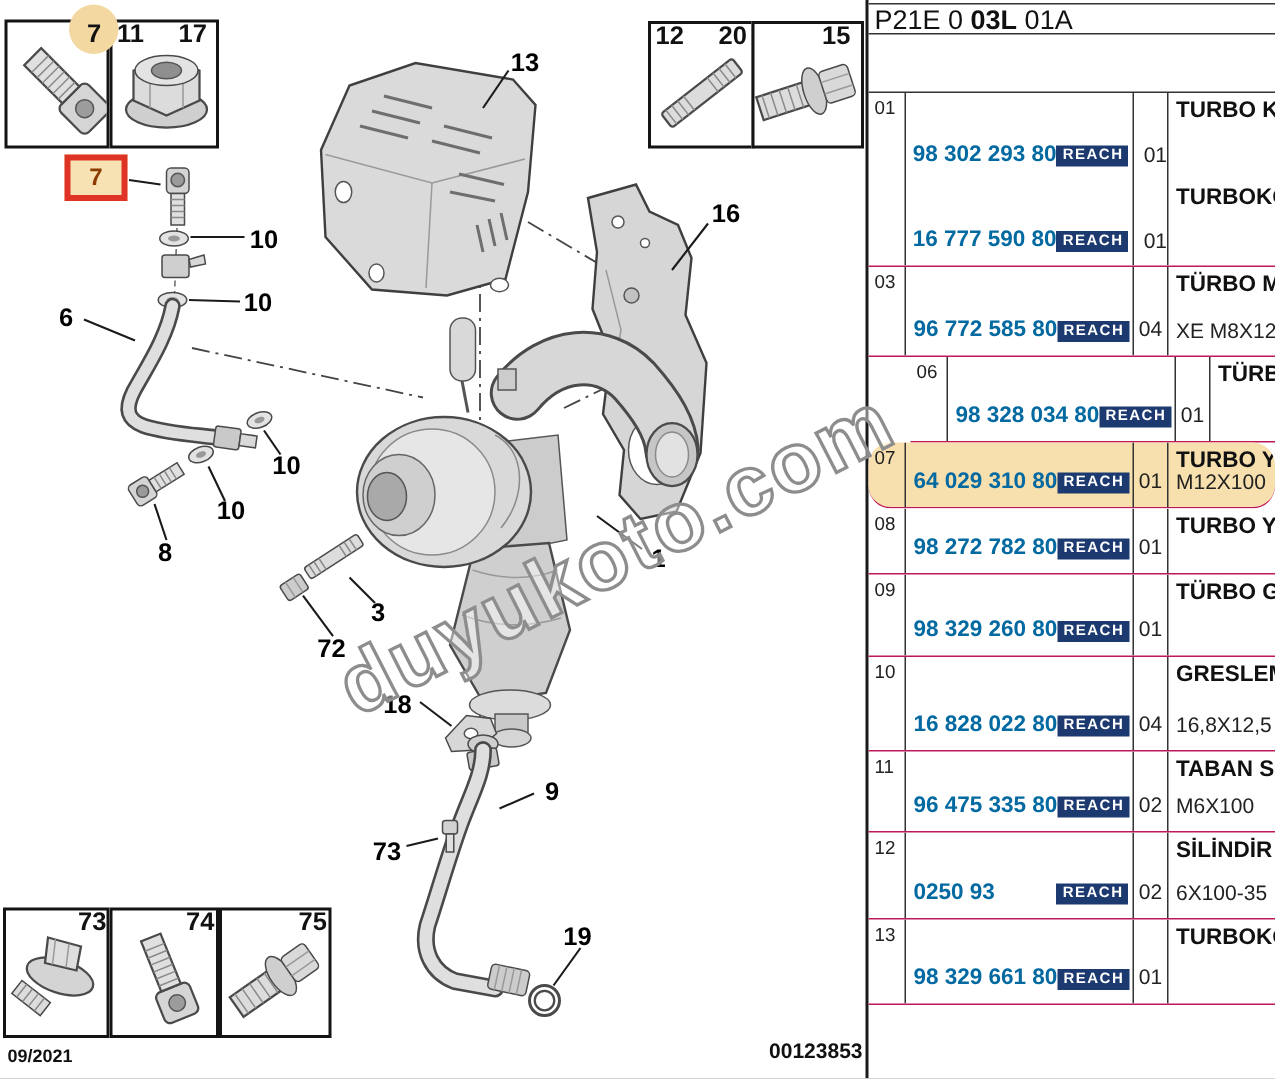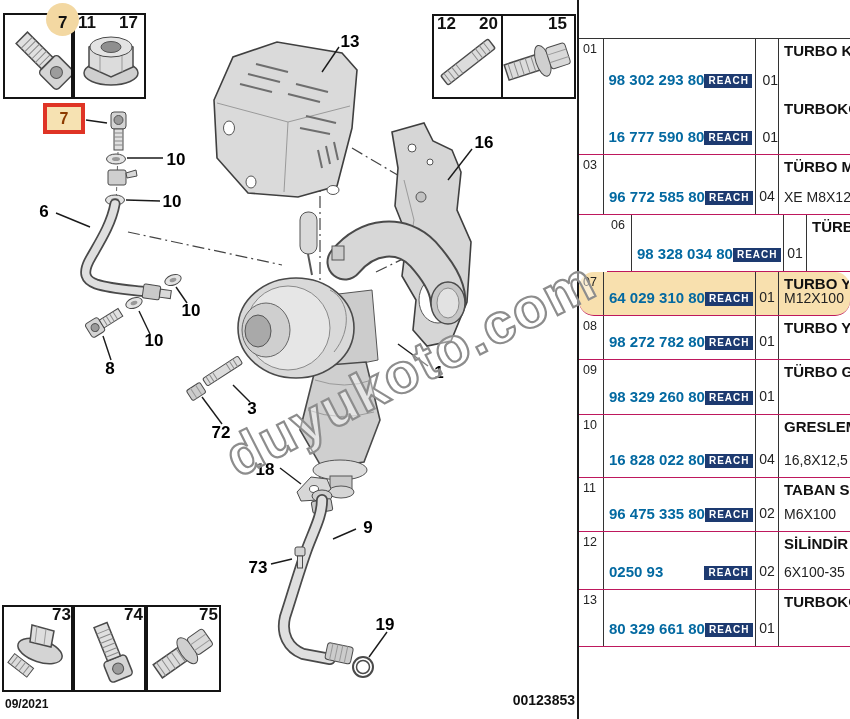--- a/index.html
+++ b/index.html
@@ -302,20 +302,23 @@
   <span class="hw-label" style="left:199px;top:606px;">75</span>
 
   <div class="red-box">
     <span>7</span>
   </div>
 
   <div class="date-code">09/2021</div>
   <div class="drawing-no">00123853</div>
 
   <div class="ptable">
+    <div class="thead">
+      <span>P21E 0 </span><b>03L</b><span> 01A</span>
+    </div>
     <div class="tblank"></div>
 
     <div class="trow" style="height:116px;">
       <div class="c-idx">01</div>
       <div class="c-part c2col" style="border-right:1px solid #333;">
         <div class="sub sub-part">
           <span class="pn">98 302 293 80</span>
           <span class="reach">REACH</span>
         </div>
         <div class="sub sub-part">
@@ -433,21 +436,21 @@
       <div class="c-qty">02</div>
       <div class="c-desc">
           <div class="d1">SİLİNDİR K</div>
           <div class="d2">6X100-35</div>
         </div>
     </div>
 
     <div class="trow" style="height:57px;">
       <div class="c-idx">13</div>
       <div class="c-part">
-          <span class="pn">80 329 661 80</span>
+          <span class="pn">98 329 661 80</span>
           <span class="reach">REACH</span>
         </div>
       <div class="c-qty">01</div>
       <div class="c-desc">
           <div class="d1">TURBOKO</div>
           <div class="d2"></div>
         </div>
     </div>
   </div>
 

